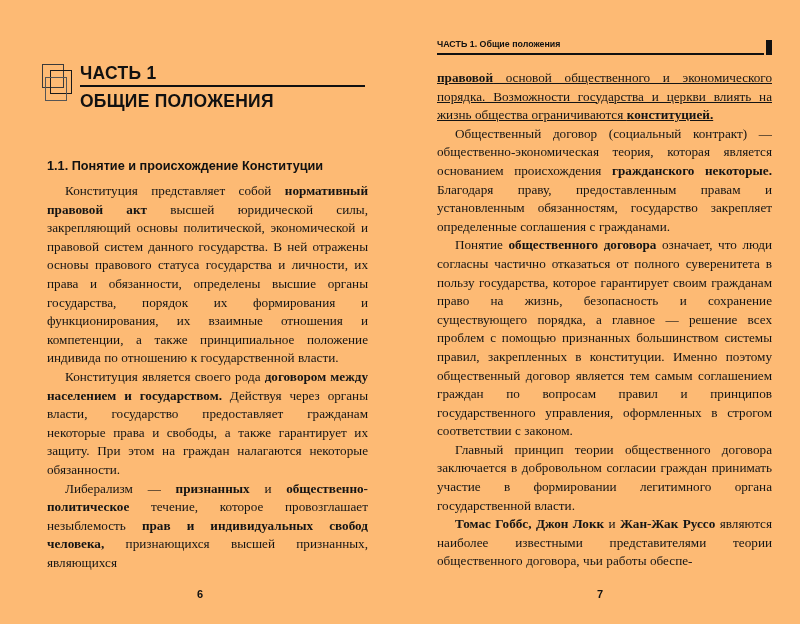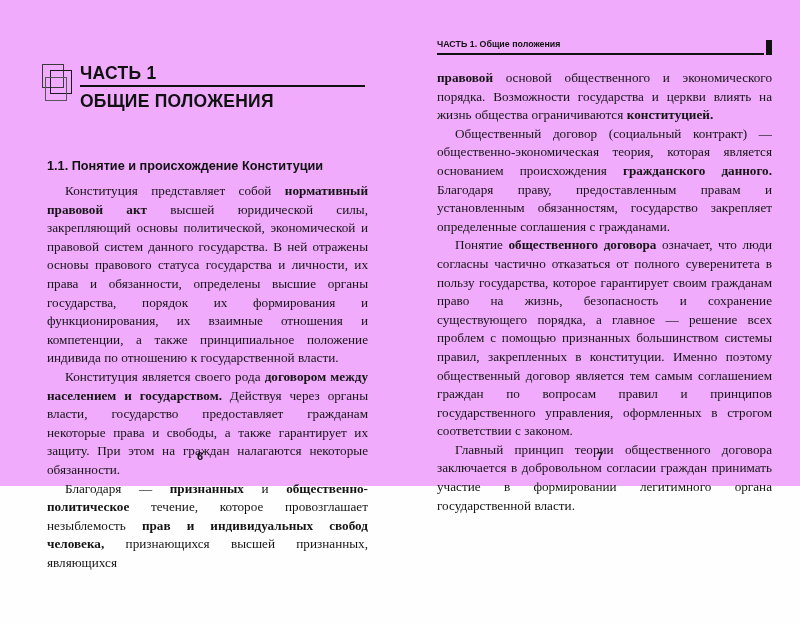--- a/index.html
+++ b/index.html
@@ -18,23 +18,23 @@
   .spread {
     position: relative;
     width: 800px;
     height: 624px;
     background: #fefefe;
     display: flex;
   }
 
   .page {
     position: relative;
-    height: 486px;
+    height: 624px;
     box-sizing: border-box;
-    background: #f0abfc;
+    background: #fdba74;
   }
   .page-left  { width: 400px; padding: 0 32px 0 47px; }
   .page-right { width: 400px; padding: 0 28px 0 37px; }
 
   
   .part-head {
     position: relative;
     margin-top: 62px;
     height: 58px;
   }
@@ -143,20 +143,21 @@
     font-size: 13.2px;
     line-height: 18.6px;
     text-align: justify;
     text-indent: 18px;
     hyphens: manual;
     color: #141414;
     word-spacing: 0.2px;
   }
   p.cont {
     text-indent: 0;
+    text-decoration: underline;
   }
   .body-col.right { margin-top: 9px; }
 
   b { font-weight: bold; }
 
   .folio {
     position: absolute;
     bottom: 24px;
     font-family: "Liberation Sans", "DejaVu Sans", sans-serif;
     font-weight: bold;
@@ -184,37 +185,38 @@
       </div>
       <div class="part-rule"></div>
       <div class="part-subtitle">ОБЩИЕ ПОЛОЖЕНИЯ</div>
     </div>
 
     <div class="section-head">1.1. Понятие и происхождение Конституции</div>
 
     <div class="body-col">
         <p class="para"><span>Конституция представляет собой </span><b>нормативный правовой акт</b><span> высшей юридической силы, закрепляющий основы политической, экономической и правовой систем данного государства. В ней отражены основы правового статуса государства и личности, их права и обязанности, определены высшие органы государства, порядок их формирования и функционирования, их взаимные отношения и компетенции, а также принципиальное положение индивида по отношению к государственной власти.</span></p>
         <p class="para"><span>Конституция является своего рода </span><b>договором между населением и государством.</b><span> Действуя через органы власти, государство предоставляет гражданам некоторые права и свободы, а также гарантирует их защиту. При этом на граждан налагаются некоторые обязанности.</span></p>
-        <p class="para"><span>Благодаря — </span><b>признанных</b><span> и </span><b>общественно-политическое</b><span> течение, которое провозглашает незыблемость </span><b>прав и индивидуальных свобод человека,</b><span> признающихся высшей признанных, являющихся</span></p>
+        <p class="para"><span>Либерализм — </span><b>признанных</b><span> и </span><b>общественно-политическое</b><span> течение, которое провозглашает незыблемость </span><b>прав и индивидуальных свобод человека,</b><span> признающихся высшей признанных, являющихся</span></p>
       </div>
 
     <div class="folio folio-left">6</div>
   </div>
 
   <div class="page page-right">
 
     <div class="runhead">
       <div class="runhead-text">ЧАСТЬ 1. Общие положения</div>
       <div class="runhead-rule"></div>
       <div class="runhead-tab"></div>
     </div>
 
     <div class="body-col right">
         <p class="para cont"><b>правовой</b><span> основой общественного и экономического порядка. Возможности государства и церкви влиять на жизнь общества ограничиваются </span><b>конституцией.</b></p>
-        <p class="para"><span>Общественный договор (социальный контракт) — общественно-экономическая теория, которая является основанием происхождения </span><b>гражданского данного.</b><span> Благодаря праву, предоставленным правам и установленным обязанностям, государство закрепляет определенные соглашения с гражданами.</span></p>
+        <p class="para"><span>Общественный договор (социальный контракт) — общественно-экономическая теория, которая является основанием происхождения </span><b>гражданского некоторые.</b><span> Благодаря праву, предоставленным правам и установленным обязанностям, государство закрепляет определенные соглашения с гражданами.</span></p>
         <p class="para"><span>Понятие </span><b>общественного договора</b><span> означает, что люди согласны частично отказаться от полного суверенитета в пользу государства, которое гарантирует своим гражданам право на жизнь, безопасность и сохранение существующего порядка, а главное — решение всех проблем с помощью признанных большинством системы правил, закрепленных в конституции. Именно поэтому общественный договор является тем самым соглашением граждан по вопросам правил и принципов государственного управления, оформленных в строгом соответствии с законом.</span></p>
         <p class="para"><span>Главный принцип теории общественного договора заключается в добровольном согласии граждан принимать участие в формировании легитимного органа государственной власти.</span></p>
+        <p class="para"><b>Томас Гоббс, Джон Локк</b><span> и </span><b>Жан-Жак Руссо</b><span>  являются наиболее известными представителями теории общественного договора, чьи работы обеспе-</span></p>
       </div>
 
     <div class="folio folio-right">7</div>
   </div>
 
 </div>
 
 </body></html>

